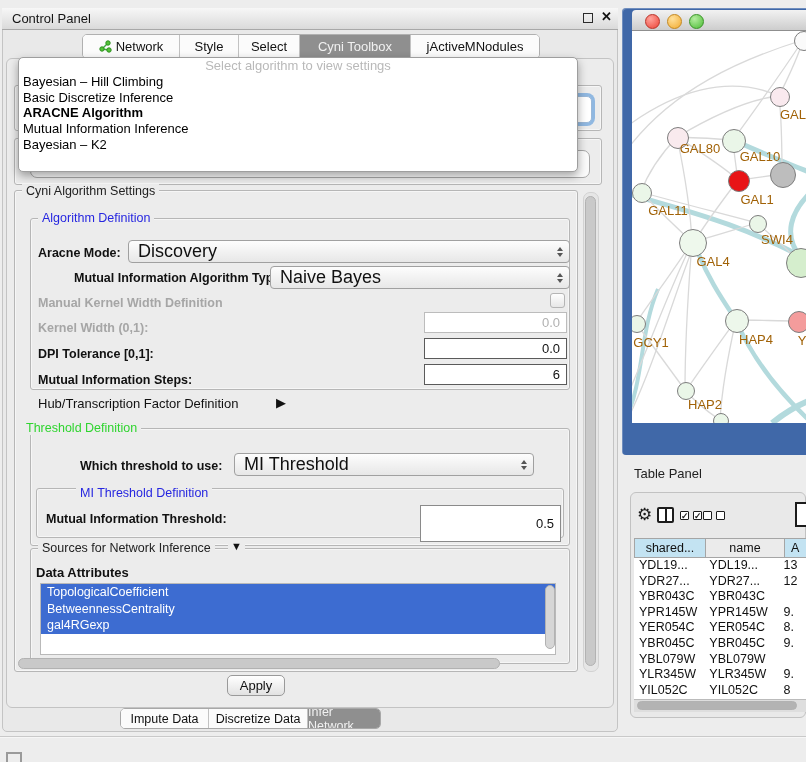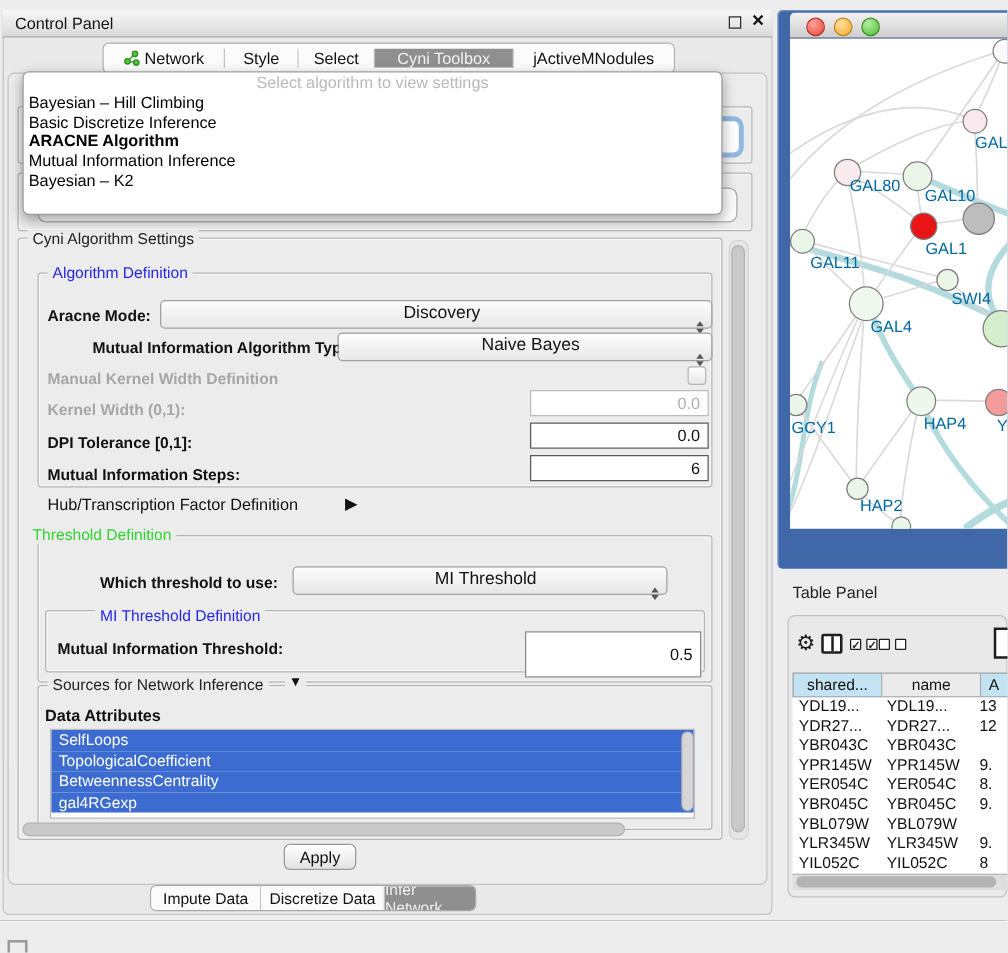--- a/index.html
+++ b/index.html
@@ -6,38 +6,38 @@
   body{width:806px;height:762px;background:#ededed;font-family:"Liberation Sans",sans-serif;position:relative;overflow:hidden;}
   .abs{position:absolute;box-sizing:border-box;}
   
   .cp-outer{left:2px;top:8px;width:616px;height:724px;background:#e9e9e9;border:1px solid #c4c4c4;border-radius:0 0 5px 5px;}
   .cp-titlebar{left:2px;top:8px;width:616px;height:22px;background:linear-gradient(#f7f7f7,#dadada);border-bottom:1px solid #a8a8a8;}
   .cp-title{left:12px;top:11px;font-size:13px;color:#141414;}
   .float-ico{left:583px;top:13px;width:10px;height:10px;border:1.6px solid #2b2b2b;background:transparent;}
   .close-ico{left:601px;top:9px;font-size:13px;font-weight:bold;color:#111;}
   .cp-inner{left:6px;top:58px;width:608px;height:650px;background:#ececec;border:1px solid #c3c3c3;border-radius:6px;}
   
-  .tabbar{left:82px;top:34px;height:25px;display:flex;border:1px solid #b0b0b0;border-radius:5px;overflow:hidden;background:#fbfbfb;z-index:10;align-items:center;}
+  .tabbar{left:82px;top:34px;height:25px;display:flex;border:1px solid #b0b0b0;border-radius:5px;overflow:hidden;background:#fbfbfb;z-index:10;}
   .tabseg{display:flex;align-items:center;justify-content:center;gap:4px;font-size:13px;color:#111;background:#fbfbfb;border-right:1px solid #c2c2c2;}
   .tabseg:last-child{border-right:none;}
   .tabseg.sel{background:#8f8f8f;color:#f1f1f1;}
   .tw1{width:96px}.tw2{width:58px}.tw3{width:60px}.tw4{width:110px}.tw5{width:128px}
   .bw1{width:87px}.bw2{width:98px}.bw3{width:72px}
   .bottombar{left:120px;top:708px;height:21px;display:flex;border:1px solid #a8a8a8;border-radius:5px;overflow:hidden;background:#fbfbfb;z-index:12;}
   .bottombar .tabseg{font-size:12.5px;}
   
   .groupbox{border:1px solid #b6b6b6;border-radius:3px;box-shadow:inset 0 0 0 1px rgba(255,255,255,.55);}
   .glabel{position:absolute;font-size:12.5px;background:#ececec;padding:0 4px;white-space:nowrap;color:#222;}
   .glabel.blue{color:#2626e0;}
   .glabel.green{color:#2fd42f;}
   .lbl{font-size:12.5px;font-weight:bold;color:#111;white-space:nowrap;}
   .lbl.dis{color:#a6a6a6;}
   .plain{font-size:13px;color:#111;white-space:nowrap;}
   
-  .combo{display:flex;align-items:center;border:1px solid #a0a0a0;border-radius:4px;background:linear-gradient(#fdfdfd,#e7e7e7);font-size:14px;color:#111;padding-left:9px;flex-direction:column;}
+  .combo{display:flex;align-items:center;border:1px solid #a0a0a0;border-radius:4px;background:linear-gradient(#fdfdfd,#e7e7e7);font-size:18px;color:#111;padding-left:9px;}
   .arrows{margin-left:auto;margin-right:6px;display:flex;flex-direction:column;gap:2px;}
   .arr{width:0;height:0;border-left:3.5px solid transparent;border-right:3.5px solid transparent;}
   .arr.up{border-bottom:4px solid #555;}
   .arr.dn{border-top:4px solid #555;}
   .field{background:#fff;font-size:13px;color:#111;display:flex;align-items:center;justify-content:flex-end;padding:0 6px;}
   .field.dis{color:#b0b0b0;border:1px solid #bcbcbc !important;}
   .checkbox{width:15px;height:15px;border:1px solid #b5b5b5;border-radius:3px;background:linear-gradient(#fefefe,#e7e7e7);}
   
   .popup{left:18px;top:57px;width:560px;height:115px;background:#fff;border:1px solid #9e9e9e;border-radius:5px;box-shadow:0 4px 10px rgba(0,0,0,.35);z-index:40;overflow:hidden;}
   .popup-ph{height:16px;line-height:16px;text-align:center;color:#b9b9b9;font-size:13px;}
@@ -53,21 +53,21 @@
   .btn{display:flex;align-items:center;justify-content:center;border:1px solid #9a9a9a;border-radius:5px;background:linear-gradient(#ffffff,#e2e2e2);font-size:13px;color:#111;}
   
   .net-frame{left:622px;top:8px;width:184px;height:447px;background:#4068a8;border-radius:4px 0 0 4px;box-shadow:inset 1px 1px 0 rgba(255,255,255,.25);}
   .net-titlebar{left:632px;top:10px;width:174px;height:21px;background:linear-gradient(#f2f2f2,#cdcdcd);border-bottom:1px solid #8f8f8f;border-radius:4px 0 0 0;}
   .light{width:13px;height:13px;border-radius:50%;position:absolute;top:4px;}
   .light.red{background:radial-gradient(circle at 35% 30%,#ffa39b,#ec4438);border:1px solid #ba3328;}
   .light.yellow{background:radial-gradient(circle at 35% 30%,#ffe09a,#f2ab2f);border:1px solid #c4881f;}
   .light.green{background:radial-gradient(circle at 35% 30%,#b5eda0,#4cbc35);border:1px solid #3a9427;}
   .net-canvas{left:632px;top:31px;width:174px;height:392px;background:#fff;overflow:hidden;}
   .node{position:absolute;border:1px solid #7d7d7d;border-radius:50%;}
-  .nlabel{position:absolute;font-size:13px;color:#0369a1;white-space:nowrap;transform:translate(-50%,-50%);}
+  .nlabel{position:absolute;font-size:13px;color:#a16207;white-space:nowrap;transform:translate(-50%,-50%);}
   
   .tp-title{left:634px;top:466px;font-size:13px;color:#222;}
   .tp-box{left:630px;top:492px;width:176px;height:226px;background:#e9e9e9;border:1px solid #c2c2c2;border-radius:6px;}
   .gear{left:637px;top:504px;font-size:17px;color:#1c1c1c;}
   .split-ico{left:657px;top:507px;width:17px;height:16px;border:2px solid #1c1c1c;border-radius:2px;background:#fff;}
   .split-ico::after{content:"";position:absolute;left:6px;top:0;width:2px;height:12px;background:#1c1c1c;}
   .cb{position:absolute;width:9px;height:9px;border:1.5px solid #1c1c1c;border-radius:1px;background:#fff;font-size:9px;line-height:9px;font-weight:bold;color:#1c1c1c;text-align:center;}
   .doc-ico{left:795px;top:502px;width:18px;height:25px;border:2px solid #1c1c1c;background:#fff;}
   .thead{display:flex;left:634px;top:538px;height:20px;font-size:12.5px;color:#111;}
   .hc{display:flex;align-items:center;justify-content:center;border:1px solid #a5a5a5;border-left:none;box-sizing:border-box;overflow:hidden;}
@@ -191,21 +191,20 @@
 <div class="abs groupbox" style="left:36px;top:488px;width:528px;height:50px;"></div>
 <div class="abs glabel blue" style="left:44px;top:486px;margin-left:32px;">MI Threshold Definition</div>
 <div class="abs lbl" style="left:46px;top:512px;">Mutual Information Threshold:</div>
 <div class="abs field" style="left:420px;top:505px;width:141px;height:37px;border:1px solid #8a8a8a;">0.5</div>
 
 <div class="abs groupbox" style="left:30px;top:548px;width:540px;height:116px;"></div>
 <div class="abs glabel" style="left:38px;top:541px;">Sources for Network Inference</div>
 <div class="abs" style="left:228px;top:540px;font-size:11px;color:#111;background:#ececec;padding:0 3px;">▼</div>
 <div class="abs lbl" style="left:36px;top:565px;font-size:13px;">Data Attributes</div>
 <div class="abs attrlist" id="attr-list">
-    <div class="attr-item">SelfLoops</div>
     <div class="attr-item">TopologicalCoefficient</div>
     <div class="attr-item">BetweennessCentrality</div>
     <div class="attr-item">gal4RGexp</div>
   </div>
 <div class="abs thumb" style="left:545px;top:585px;width:10px;height:64px;background:#d6d6d6;"></div>
 
 <div class="abs track" style="left:583px;top:192px;width:16px;height:480px;"></div>
 <div class="abs thumb" style="left:585px;top:196px;width:11px;height:470px;"></div>
 <div class="abs thumb" style="left:18px;top:658px;width:482px;height:11px;"></div>
 

